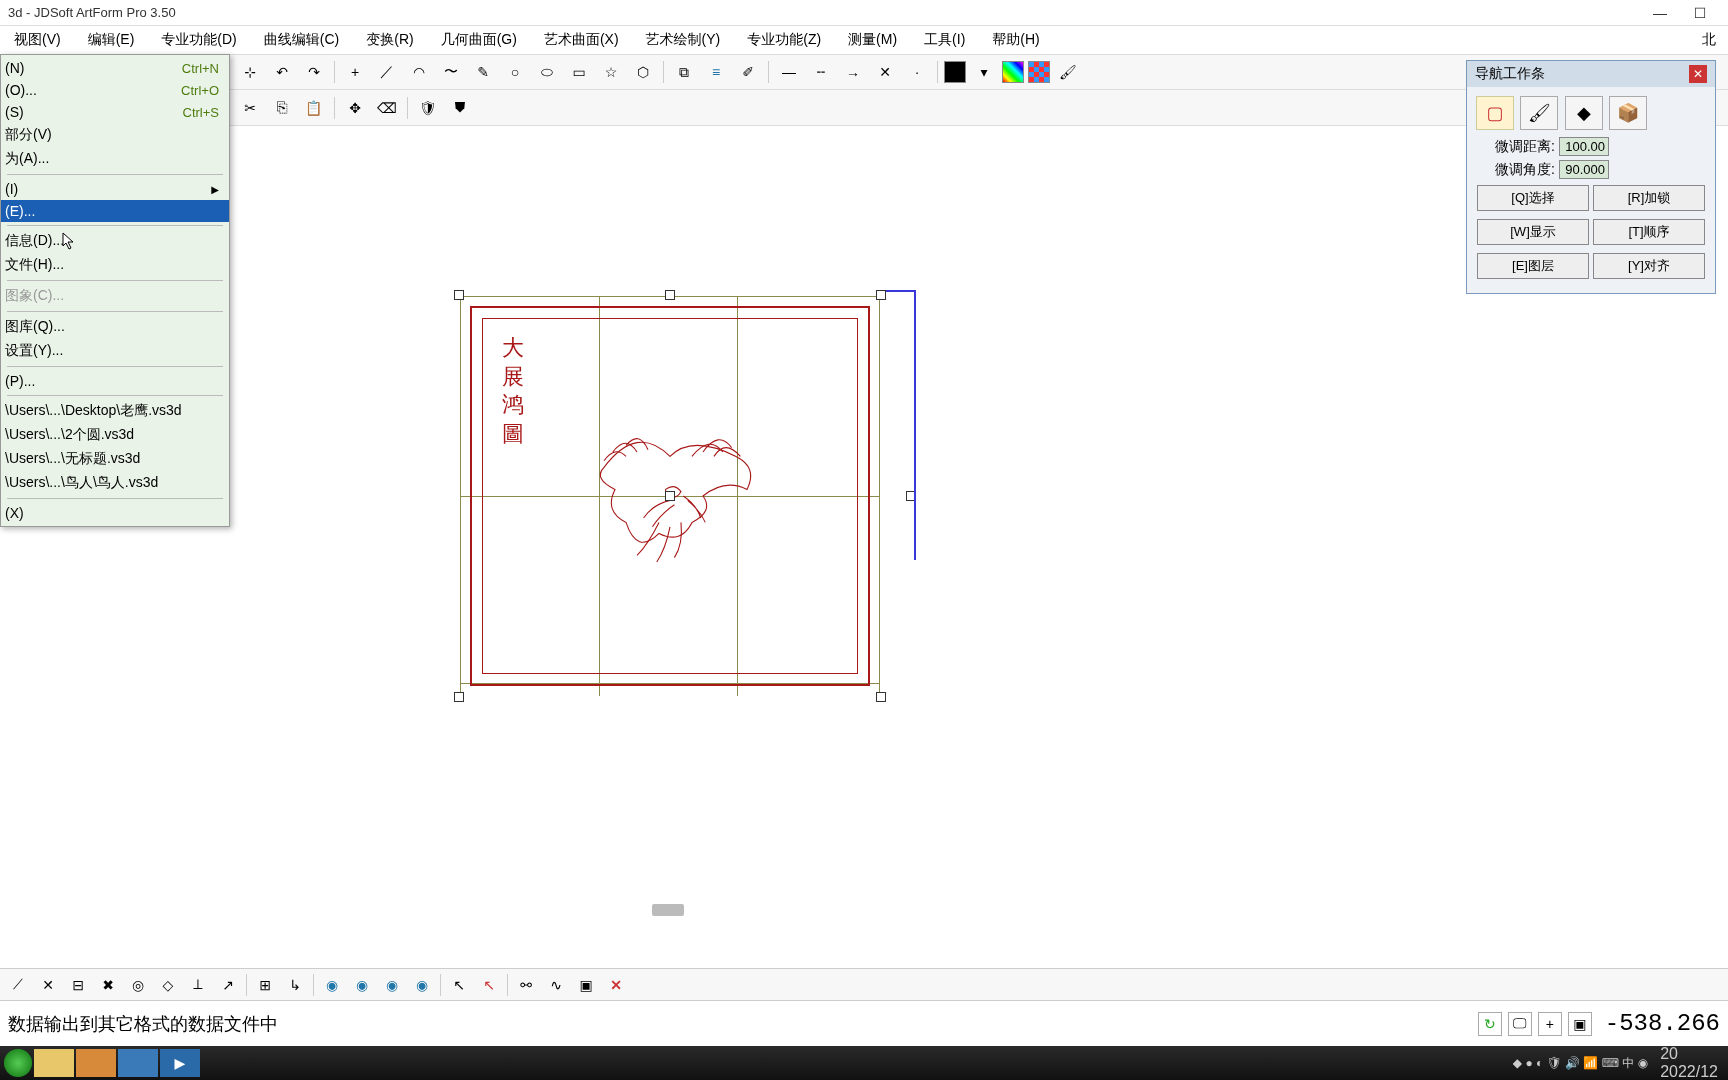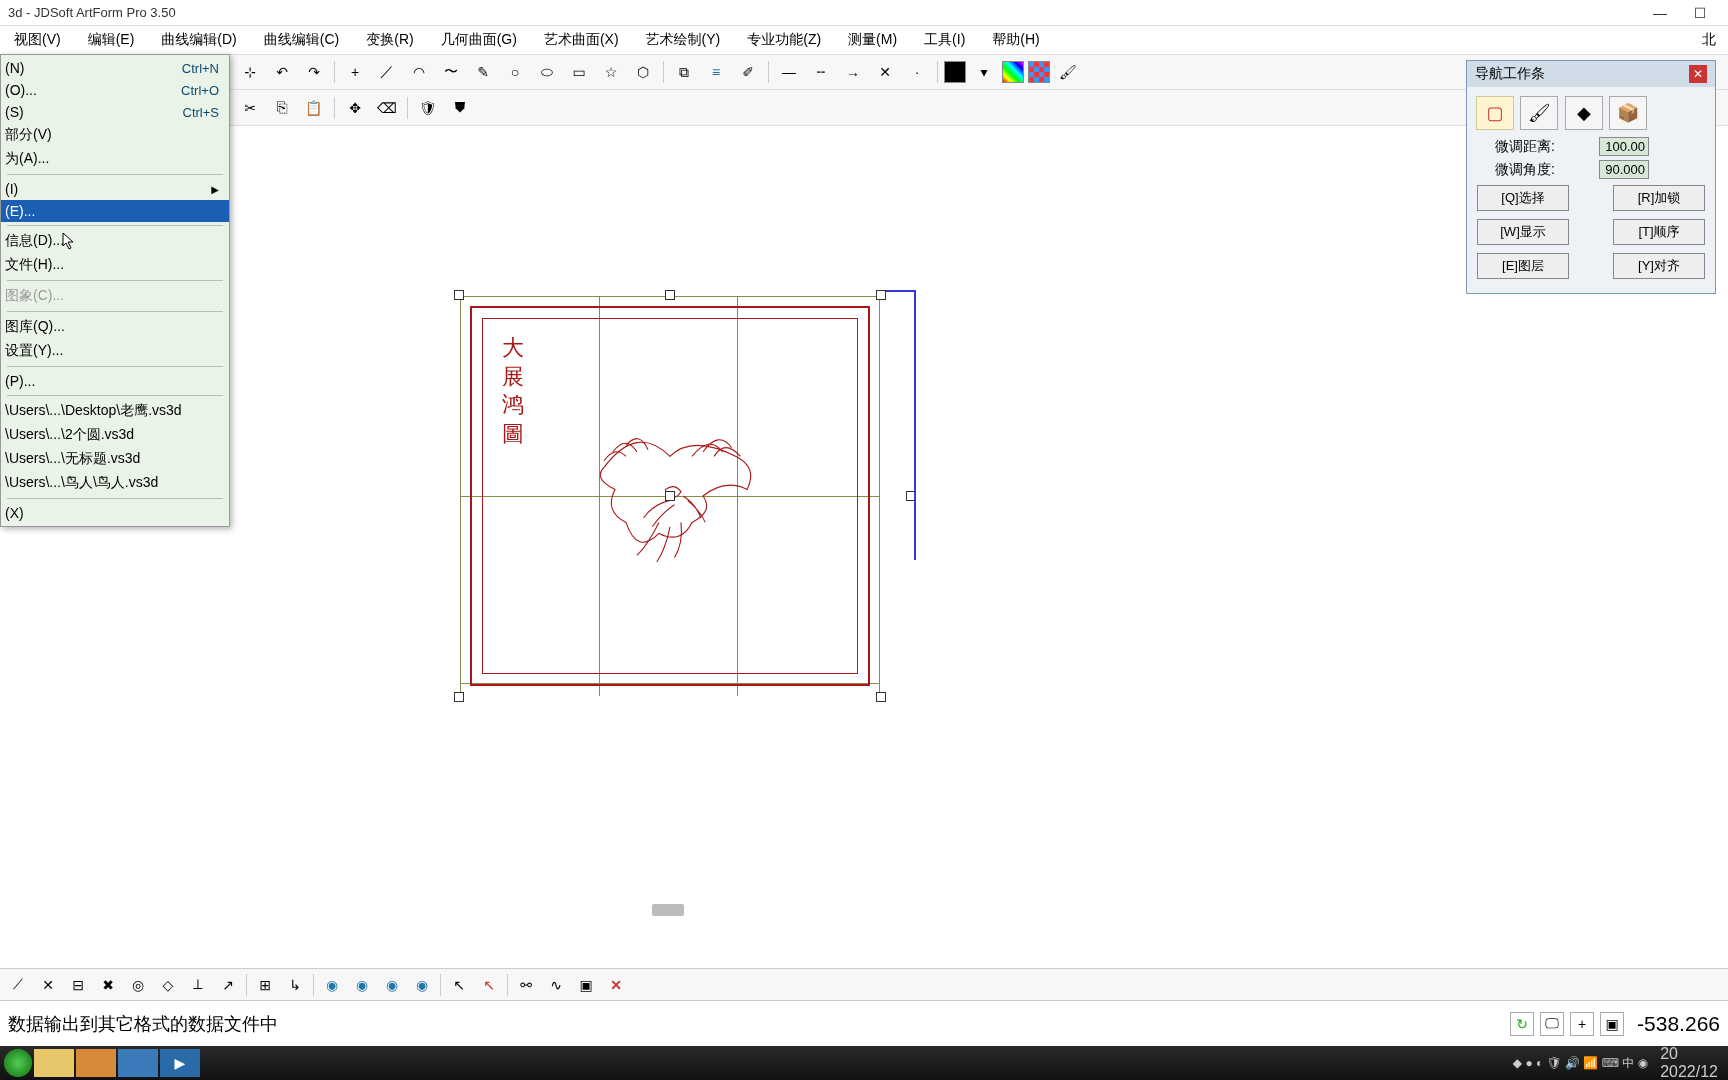--- a/index.html
+++ b/index.html
@@ -17,48 +17,48 @@
 .toolbar2 { height: 36px; background: #f7f7f7; border-bottom: 1px solid #ddd; display: flex; align-items: center; padding: 0 4px; gap: 4px; position: relative; }
 .tbtn { width: 28px; height: 28px; display: flex; align-items: center; justify-content: center; border: 1px solid transparent; font-size: 14px; }
 .tsep { width: 1px; height: 22px; background: #ccc; margin: 0 2px; }
 .swatch { width: 22px; height: 22px; border: 1px solid #888; }
 
 .dropdown { position: absolute; left: 0; top: 54px; width: 230px; background: #eaf3e8; border: 1px solid #999; box-shadow: 2px 2px 6px rgba(0,0,0,.3); z-index: 100; font-size: 14px; padding: 2px 0; }
 .dropdown .ditem { display: flex; align-items: center; padding: 3px 10px 3px 4px; }
 .dropdown .ditem.highlight { background: #1a5fb4; color: #fff; }
 .dropdown .ditem.disabled { color: #999; }
 .dropdown .dlabel { flex: 1; }
-.dropdown .dshort { color: #0c4a6e; font-size: 13px; }
+.dropdown .dshort { color: #4d7c0f; font-size: 13px; }
 .dropdown .dsep { height: 1px; background: #bbb; margin: 3px 6px; }
 .dropdown .arrow { font-size: 10px; }
 
 .canvas-area { position: absolute; left: 0; top: 126px; right: 0; bottom: 84px; background: #fff; padding-left: 23px; }
 .artwork { position: absolute; left: 460px; top: 170px; width: 420px; height: 400px; }
 .artwork .outer { position: absolute; inset: 10px; border: 2px solid #a81818; }
 .artwork .inner { position: absolute; inset: 22px; border: 1px solid #a81818; }
 .artwork .gridv { position: absolute; top: 0; bottom: 0; width: 1px; background: #8a8a4a; }
 .artwork .gridh { position: absolute; left: 0; right: 0; height: 1px; background: #8a8a4a; }
 .handle { position: absolute; width: 10px; height: 10px; border: 1px solid #333; background: #fff; }
 .selrect { position: absolute; border: 2px solid #3838d8; }
 .eagle { position: absolute; left: 50%; top: 50%; transform: translate(-50%, -48%); width: 250px; height: 220px; }
 .seal { position: absolute; left: 36px; top: 38px; width: 34px; font-size: 22px; color: #a81818; text-align: center; line-height: 1.3; font-family: "KaiTi", serif; }
 
 .bottom-toolbar { position: absolute; left: 0; bottom: 46px; right: 0; height: 32px; background: #f7f7f7; border-top: 1px solid #ccc; display: flex; align-items: center; padding: 0 4px; gap: 2px; }
 .statusbar { position: absolute; left: 0; bottom: 0; right: 0; height: 46px; background: #fff; border-top: 1px solid #ccc; display: flex; align-items: center; padding: 0 8px; font-size: 18px; }
 .statusbar .spacer { flex: 1; }
 .statusbar .sicon { width: 24px; height: 24px; display: flex; align-items: center; justify-content: center; margin: 0 3px; border: 1px solid #aaa; font-size: 14px; }
-.statusbar .coord { font-family: Liberation Sans, sans-serif; font-size: 21px; margin-left: 10px; }
+.statusbar .coord { font-family: Liberation Mono, monospace; font-size: 24px; margin-left: 10px; }
 
 .nav-panel { position: absolute; right: 12px; top: 60px; width: 250px; background: #eef2f6; border: 1px solid #7a99bb; z-index: 50; }
 .nav-panel .nphdr { background: #d0dce8; padding: 4px 8px; font-size: 14px; display: flex; align-items: flex-end; }
 .nav-panel .nphdr .npclose { margin-left: auto; width: 18px; height: 18px; background: #c33; color: #fff; display: flex; align-items: center; justify-content: center; font-size: 12px; }
 .nav-panel .npbody { padding: 8px; }
 .nav-panel .nptool { width: 38px; height: 34px; border: 1px solid #aaa; background: #f5f5f5; display: inline-flex; align-items: center; justify-content: center; margin: 1px; font-size: 18px; }
 .nav-panel .nptool.active { background: #fff3d0; border-color: #cc9; }
-.nav-panel .nprow { display: flex; align-items: center; margin: 4px 0; font-size: 14px; gap: 40px; }
+.nav-panel .nprow { display: flex; align-items: center; margin: 4px 0; font-size: 14px; }
 .nav-panel .nplabel { width: 80px; text-align: right; margin-right: 4px; }
 .nav-panel .npinput { width: 50px; border: 1px solid #888; background: #d7e8d7; padding: 1px 3px; font-size: 13px; text-align: right; }
 .nav-panel .npbtn { flex: 1; border: 1px solid #888; background: #eee; padding: 3px 6px; font-size: 13px; margin: 2px; text-align: center; }
 
 .scrollthumb { position: absolute; left: 652px; bottom: 80px; width: 32px; height: 12px; background: #bbb; border-radius: 2px; }
 
 .cursor { position: absolute; left: 62px; top: 232px; width: 14px; height: 18px; z-index: 200; }
 </style>
 </head>
 <body>
@@ -66,21 +66,21 @@
 <div class="titlebar">
   <span>3d - JDSoft ArtForm Pro 3.50</span>
   <span class="spacer"></span>
   <span class="winbtn">—</span>
   <span class="winbtn">☐</span>
 </div>
 
 <div class="menubar">
   <span class="mitem">视图(V)</span>
   <span class="mitem">编辑(E)</span>
-  <span class="mitem">曲线编辑(D)</span>
+  <span class="mitem">专业功能(D)</span>
   <span class="mitem">曲线编辑(C)</span>
   <span class="mitem">变换(R)</span>
   <span class="mitem">几何曲面(G)</span>
   <span class="mitem">艺术曲面(X)</span>
   <span class="mitem">艺术绘制(Y)</span>
   <span class="mitem">专业功能(Z)</span>
   <span class="mitem">测量(M)</span>
   <span class="mitem">工具(I)</span>
   <span class="mitem">帮助(H)</span>
   <span class="right">北</span>

